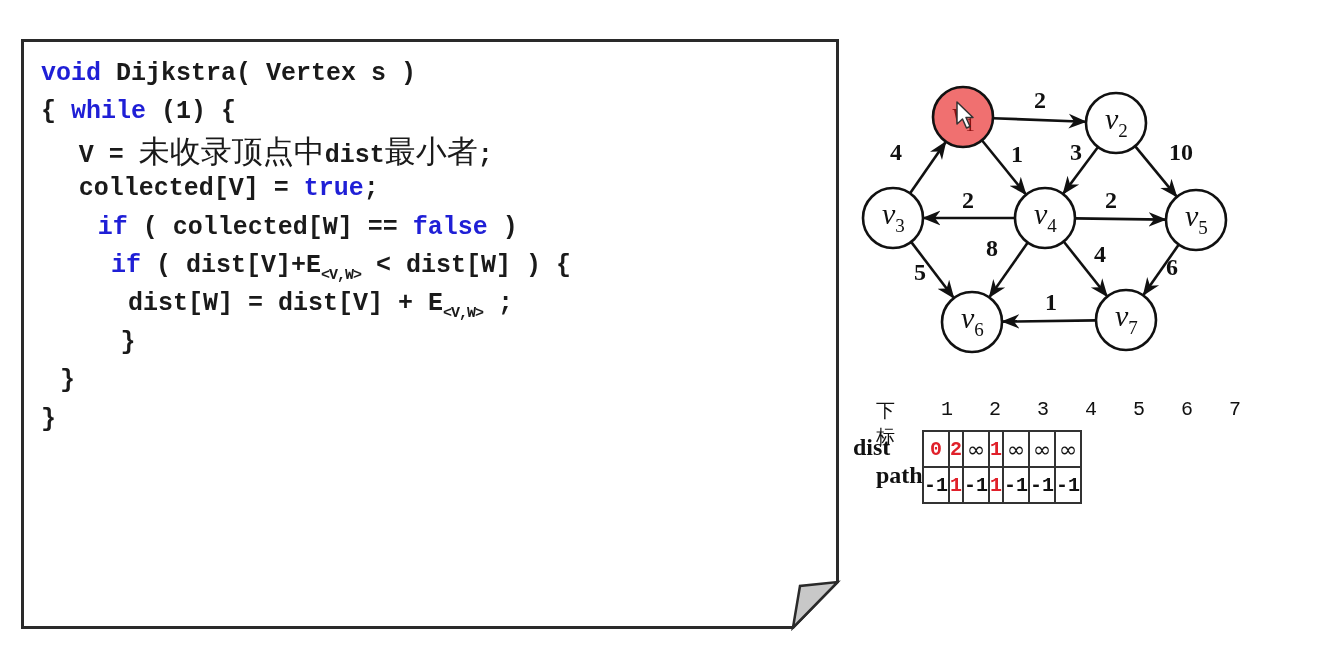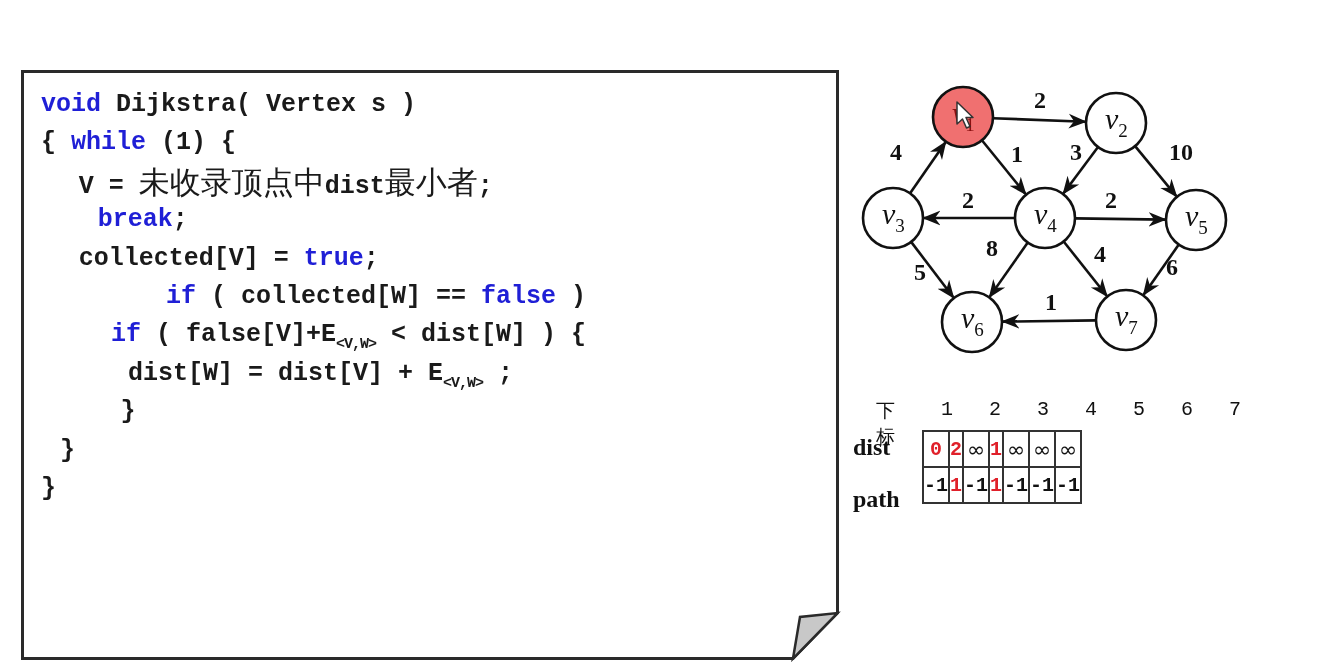--- a/index.html
+++ b/index.html
@@ -1,19 +1,19 @@
 <!DOCTYPE html>
 <html><head>
 <meta charset="utf-8">
 <style>
   html, body { margin:0; padding:0; background:#ffffff; }
   body { width:1324px; height:664px; position:relative; overflow:hidden;
          font-family:"Liberation Mono", "DejaVu Sans Mono", monospace; }
 
-  .code-panel { position:absolute; left:21px; top:70px; width:748px; height:588px; }
+  .code-panel { position:absolute; left:21px; top:39px; width:748px; height:588px; }
   .code-panel svg.frame { position:absolute; left:0; top:0; }
   .code { position:absolute; left:20px; top:16px; margin:0;
           font-family:"Liberation Mono", "DejaVu Sans Mono", monospace;
           font-weight:bold; font-size:25px; line-height:38.4px; color:#1a1a1a; }
   .line { white-space:pre; height:38.4px; }
   .kw { color:#1f1fd6; }
   .cjk { font-family:"DejaVu Serif", "Liberation Serif", serif; font-weight:normal; font-size:31px; }
   .sub { font-size:15px; vertical-align:-7px; letter-spacing:-1px; }
 
   .graph { position:absolute; left:848px; top:80px; }
@@ -35,24 +35,23 @@
 
 <div class="code-panel">
   <svg class="frame" width="820" height="592">
     <path d="M1.5 1.5 H816.5 V543 L772 588.5 H1.5 Z" fill="#ffffff" stroke="#2a2a2a" stroke-width="3"></path>
     <path d="M772 588.5 L779 547 L816.5 543 Z" fill="#c8c8c8" stroke="#2a2a2a" stroke-width="2.5"></path>
   </svg>
   <div class="code" id="code">
       <div class="line" style="padding-left: 0px;"><span class="kw">void</span><span> Dijkstra( Vertex s )</span></div>
       <div class="line" style="padding-left: 0px;"><span>{ </span><span class="kw">while</span><span> (1) {</span></div>
       <div class="line" style="padding-left: 37.8px;"><span>V = </span><span class="cjk">未收录顶点中</span><span>dist</span><span class="cjk">最小者</span><span>;</span></div>
-      <div class="line" style="padding-left: 56.7px;"><span class="kw">break</span><span>;</span></div>
       <div class="line" style="padding-left: 37.8px;"><span>collected[V] = </span><span class="kw">true</span><span>;</span></div>
-      <div class="line" style="padding-left: 56.7px; text-align: right;"><span class="kw">if</span><span> ( collected[W] == </span><span class="kw">false</span><span> )</span></div>
-      <div class="line" style="padding-left: 69.93px;"><span class="kw">if</span><span> ( false[V]+E</span><span class="sub">&lt;V,W&gt;</span><span> &lt; dist[W] ) {</span></div>
+      <div class="line" style="padding-left: 56.7px;"><span class="kw">if</span><span> ( collected[W] == </span><span class="kw">false</span><span> )</span></div>
+      <div class="line" style="padding-left: 69.93px;"><span class="kw">if</span><span> ( dist[V]+E</span><span class="sub">&lt;V,W&gt;</span><span> &lt; dist[W] ) {</span></div>
       <div class="line" style="padding-left: 86.94px;"><span>dist[W] = dist[V] + E</span><span class="sub">&lt;V,W&gt;</span><span> ;</span></div>
       <div class="line" style="padding-left: 79.38px;"><span>}</span></div>
       <div class="line" style="padding-left: 18.9px;"><span>}</span></div>
       <div class="line" style="padding-left: 0px;"><span>}</span></div>
     </div>
 </div>
 
 <svg class="graph" id="graph" width="400" height="300">
   <defs>
     <marker id="arr" viewBox="0 0 10 10" refX="9" refY="5" markerWidth="7" markerHeight="7" orient="auto-start-reverse">
@@ -126,21 +125,21 @@
   <div id="idxrow">
       <div class="hdr idx" style="left: 73px; top: 2px;">1</div>
       <div class="hdr idx" style="left: 121px; top: 2px;">2</div>
       <div class="hdr idx" style="left: 169px; top: 2px;">3</div>
       <div class="hdr idx" style="left: 217px; top: 2px;">4</div>
       <div class="hdr idx" style="left: 265px; top: 2px;">5</div>
       <div class="hdr idx" style="left: 313px; top: 2px;">6</div>
       <div class="hdr idx" style="left: 361px; top: 2px;">7</div>
     </div>
   <div class="rowlbl" style="top:38px;">dist</div>
-  <div class="rowlbl" style="top:90px;">path</div>
+  <div class="rowlbl" style="top:66px;margin-left:23px;">path</div>
   <table class="arr">
     <tbody>
         <tr id="distrow">
           <td class="hl">0</td>
           <td class="hl">2</td>
           <td class="inf">∞</td>
           <td class="hl">1</td>
           <td class="inf">∞</td>
           <td class="inf">∞</td>
           <td class="inf">∞</td>

